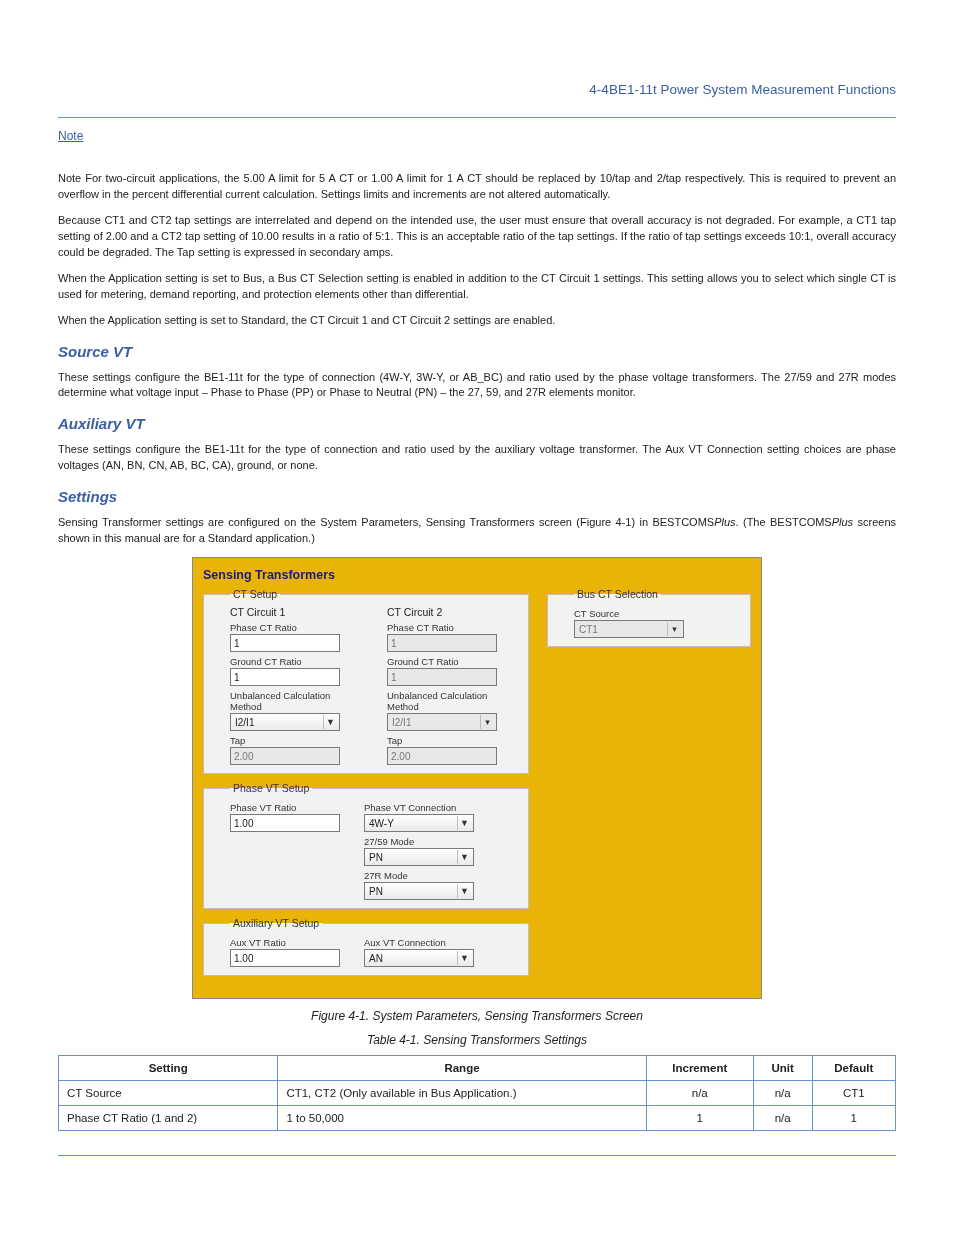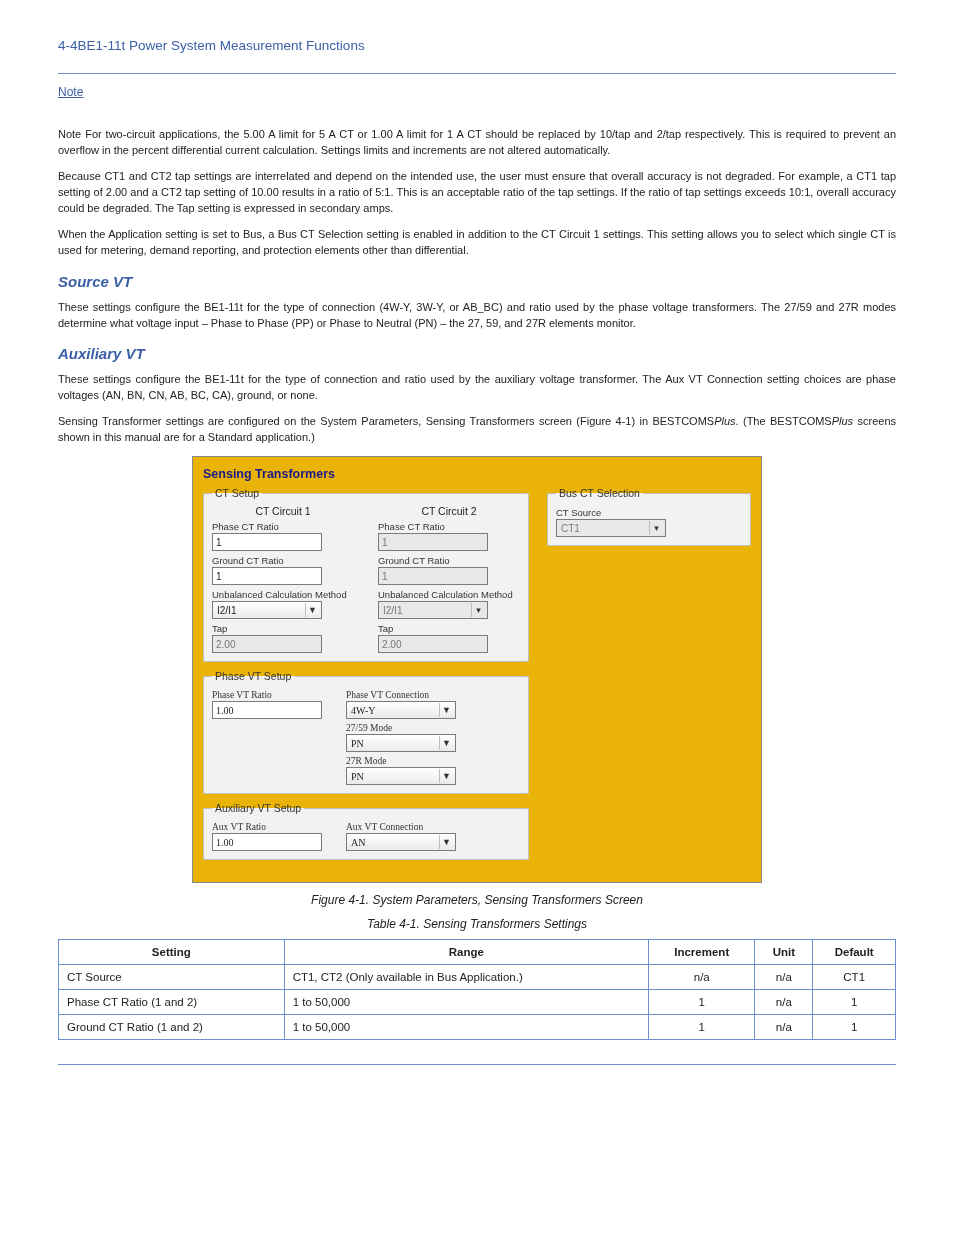--- a/index.html
+++ b/index.html
@@ -14,24 +14,25 @@
     margin: 0 auto;
     padding: 38px 58px 28px 58px;
   }
   .top-rule {
     border: none;
     border-top: 1.5px solid #6b8fcf;
     margin: 20px 0 8px 0;
   }
   .top-line {
     display: flex;
-    justify-content: flex-start;
+    justify-content: flex-end;
     font-size: 13.5px;
     color: #3a5fa6;
     margin-bottom: 4px;
+    margin-top: 44px;
   }
   .top-sub {
     font-size: 12px;
     color: #3a5fa6;
     text-decoration: underline;
     margin-bottom: 18px;
     display: inline-block;
   }
   p {
     font-size: 11px;
@@ -72,35 +73,34 @@
     display: flex;
     gap: 18px;
     align-items: flex-start;
   }
   .leftcol { flex: 1; }
   .rightcol { width: 204px; }
   fieldset.grp {
     border: 1px solid #bfbfbf;
     border-radius: 2px;
     margin: 0 0 8px 0;
-    padding: 4px 8px 8px 8px;
+    padding: 4px 8px 8px 26px;
     background: #f2f2f2;
   }
   fieldset.grp > legend {
     font-size: 10.5px;
     color: #333;
     padding: 0 3px;
   }
   .ctrow { display: flex; gap: 24px; }
   .ctcol { flex: 1; }
   .colhdr {
     font-size: 10.5px;
     color: #222;
     margin: 2px 0 2px 0;
-    text-align: center;
   }
   .lbl {
     font-size: 9.5px;
     color: #333;
     margin: 4px 0 1px 0;
   }
   .field {
     width: 110px;
     height: 18px;
     border: 1px solid #7a7a7a;
@@ -125,21 +125,21 @@
     justify-content: space-between;
     padding: 0 2px 0 4px;
   }
   .sel.ro { background: #e8e8e8; color:#777; }
   .sel .caret {
     width: 14px; height: 14px;
     display: flex; align-items: center; justify-content: center;
     font-size: 9px; color: #333;
     border-left: 1px solid #bdbdbd;
   }
-  .pvrow { display: flex; gap: 24px; font-family: Liberation Serif, serif; }
+  .pvrow { display: flex; gap: 24px; }
   .pvcol1 { width: 110px; }
   .pvcol2 { flex: 1; }
   
   table.settings {
     width: 100%;
     border-collapse: collapse;
     font-size: 11.5px;
     margin-top: 2px;
   }
   table.settings th, table.settings td {
@@ -173,27 +173,29 @@
   <div class="top-line">
     <span>4-4</span>
     <span>BE1-11t Power System Measurement Functions</span>
   </div>
   <hr class="top-rule">
   <span class="top-sub">Note</span>
 
   <p>Note  For two-circuit applications, the 5.00 A limit for 5 A CT or 1.00 A limit for 1 A CT should be replaced by 10/tap and 2/tap respectively. This is required to prevent an overflow in the percent differential current calculation. Settings limits and increments are not altered automatically.</p>
   <p>Because CT1 and CT2 tap settings are interrelated and depend on the intended use, the user must ensure that overall accuracy is not degraded. For example, a CT1 tap setting of 2.00 and a CT2 tap setting of 10.00 results in a ratio of 5:1. This is an acceptable ratio of the tap settings. If the ratio of tap settings exceeds 10:1, overall accuracy could be degraded. The Tap setting is expressed in secondary amps.</p>
   <p>When the Application setting is set to Bus, a Bus CT Selection setting is enabled in addition to the CT Circuit 1 settings. This setting allows you to select which single CT is used for metering, demand reporting, and protection elements other than differential.</p>
+  <p>When the Application setting is set to Standard, the CT Circuit 1 and CT Circuit 2 settings are enabled.</p>
 
   <h2 class="sec">Source VT</h2>
   <p>These settings configure the BE1-11t for the type of connection (4W-Y, 3W-Y, or AB_BC) and ratio used by the phase voltage transformers. The 27/59 and 27R modes determine what voltage input – Phase to Phase (PP) or Phase to Neutral (PN) – the 27, 59, and 27R elements monitor.</p>
 
   <h2 class="sec">Auxiliary VT</h2>
   <p>These settings configure the BE1-11t for the type of connection and ratio used by the auxiliary voltage transformer. The Aux VT Connection setting choices are phase voltages (AN, BN, CN, AB, BC, CA), ground, or none.</p>
 
+  <h2 class="sec">Settings</h2>
   <p>
     <span>Sensing Transformer settings are configured on the System Parameters, Sensing Transformers screen (</span><span>Figure 4-1</span><span>) in BESTCOMS</span><span class="emph">Plus</span><span>. (The BESTCOMS</span><span class="emph">Plus</span><span> screens shown in this manual are for a Standard application.)</span>
   </p>
 
   
   <div class="figure">
     <div class="title">Sensing Transformers</div>
     <div class="cols">
       <div class="leftcol">
 
@@ -310,24 +312,17 @@
         <td>n/a</td>
         <td>CT1</td>
       </tr>
       <tr>
         <td class="left">Phase CT Ratio (1 and 2)</td>
         <td class="left">1 to 50,000</td>
         <td>1</td>
         <td>n/a</td>
         <td>1</td>
       </tr>
-      <tr>
-        <td class="left">Ground CT Ratio (1 and 2)</td>
-        <td class="left">1 to 50,000</td>
-        <td>1</td>
-        <td>n/a</td>
-        <td>1</td>
-      </tr>
     </tbody>
   </table>
 
   <hr class="foot-rule">
 </div>
 
 </body></html>

